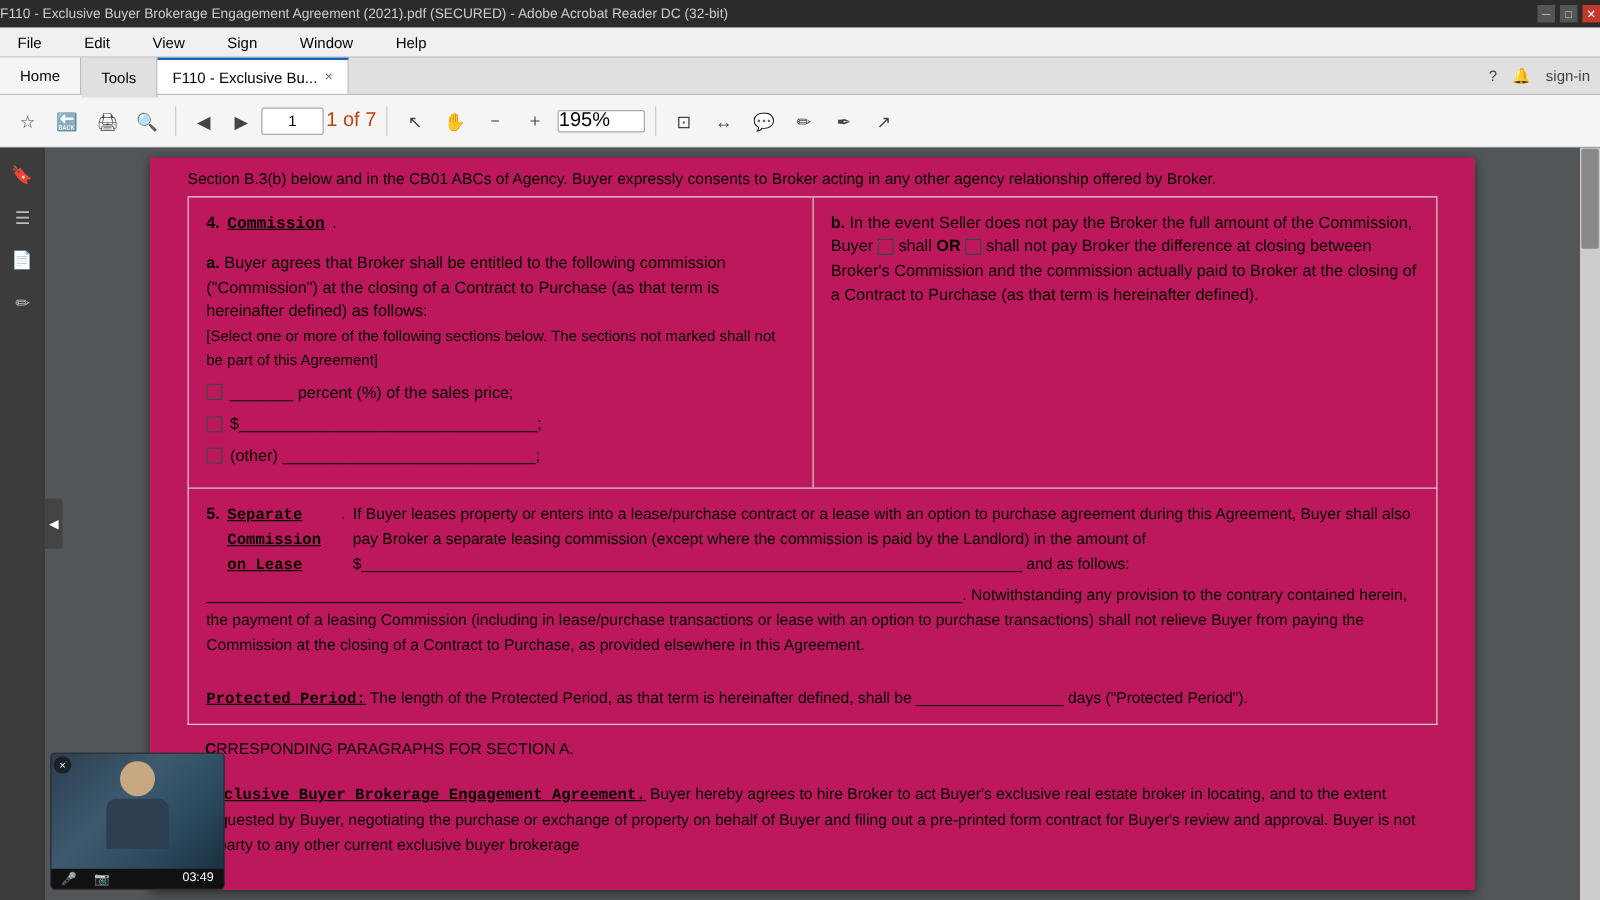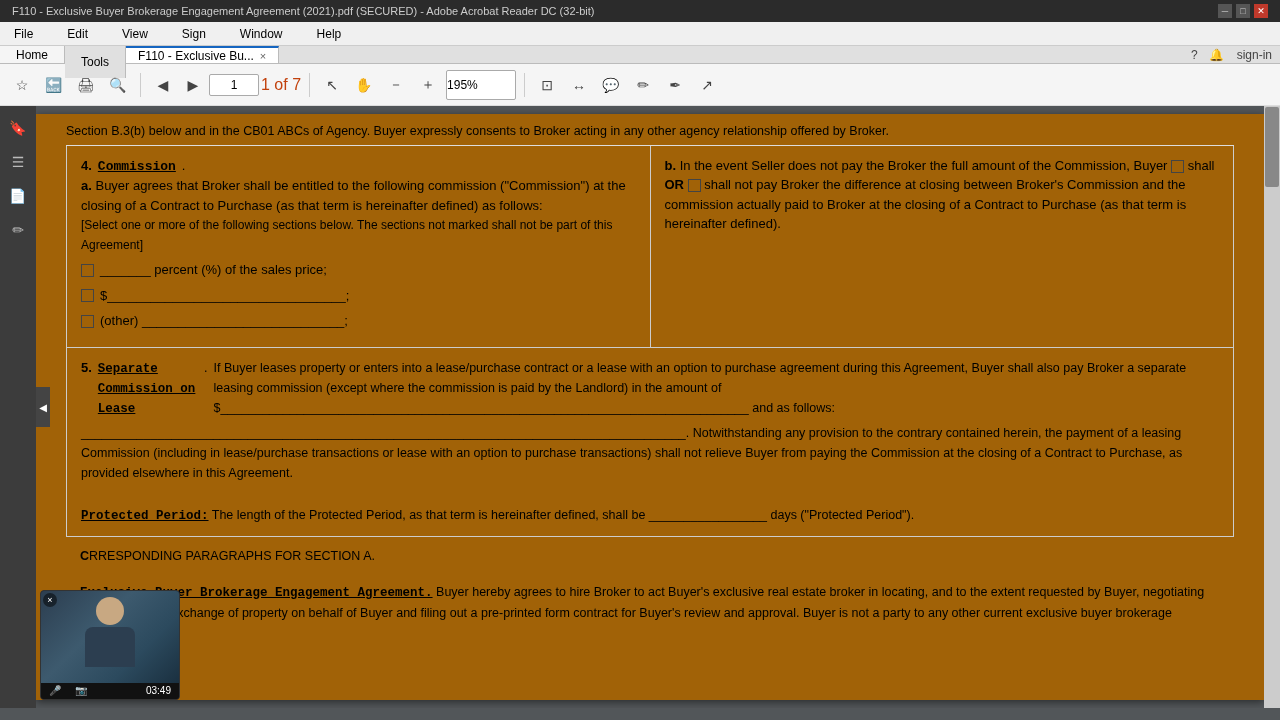--- a/index.html
+++ b/index.html
@@ -5,21 +5,21 @@
     * { margin: 0; padding: 0; box-sizing: border-box; }
     body { font-family: Arial, sans-serif; font-size: 13px; background: #525659; width: 1280px; height: 720px; overflow: hidden; position: relative; }
 
     
     .title-bar {
       background: #2b2b2b;
       color: #ccc;
       height: 22px;
       display: flex;
       align-items: center;
-      padding: 0 12px;
+      padding: 0 0;
       font-size: 11px;
       justify-content: space-between;
     }
     .title-bar-left { display: flex; align-items: center; gap: 4px; }
     .window-controls { display: flex; gap: 4px; }
     .win-btn { width: 14px; height: 14px; border: none; cursor: pointer; font-size: 9px; display: flex; align-items: center; justify-content: center; }
     .win-minimize { background: #555; color: #ccc; }
     .win-maximize { background: #555; color: #ccc; }
     .win-close { background: #c0392b; color: white; }
 
@@ -36,21 +36,21 @@
     .menu-item {
       padding: 2px 8px;
       font-size: 12px;
       cursor: pointer;
       border-radius: 2px;
     }
 
     
     .tab-bar {
       background: #e0e0e0;
-      height: 18px;
+      height: 30px;
       display: flex;
       align-items: stretch;
       border-bottom: 1px solid #bbb;
     }
     .tab-home {
       background: #f5f5f5;
       border-right: 1px solid #bbb;
       padding: 0 16px;
       display: flex;
       align-items: center;
@@ -100,23 +100,23 @@
     }
     .toolbar-sep { width: 1px; height: 24px; background: #ccc; margin: 0 4px; }
     .nav-group { display: flex; align-items: center; gap: 2px; }
     .page-input {
       width: 50px; height: 22px;
       border: 1px solid #aaa;
       text-align: center; font-size: 12px;
       border-radius: 2px;
     }
     .zoom-select {
-      width: 70px; height: 30px;
+      width: 70px; height: 18px;
       border: 1px solid #aaa;
-      font-size: 12px;
+      font-size: 16px;
       border-radius: 2px;
     }
 
     
     .main-layout {
       display: flex;
       height: calc(720px - 22px - 24px - 30px - 42px);
     }
 
     
@@ -174,22 +174,22 @@
     .scrollbar-thumb {
       width: 14px;
       height: 80px;
       background: #888;
       margin: 1px;
       border-radius: 2px;
     }
 
     
     .pdf-doc {
-      background: #a16207;
-      width: 1228px;
+      background: #be185d;
+      width: 1060px;
       margin: 8px auto;
       box-shadow: 0 2px 8px rgba(0,0,0,0.5);
       padding: 0;
       font-size: 13px;
       line-height: 1.5;
       color: #000;
     }
 
     .pdf-content {
       padding: 0 30px 16px 30px;
@@ -445,21 +445,21 @@
           <span>Section B.3(b) below and in the CB01 ABCs of Agency. Buyer expressly consents to Broker acting in any other agency relationship offered by Broker.</span>
         </div>
 
         <div class="section-4">
           <div class="section-4-left">
             <div class="section-header-row">
               <span class="section-number bold">4.</span>
               <span class="section-title-underline">Commission</span>
                 <span>.</span>
             </div>
-            <div style="margin-top:0;">
+            <div style="margin-top:12px;">
               <span class="sub-label">a.</span>
               <span>Buyer agrees that Broker shall be entitled to the following commission ("Commission") at the closing of a Contract to Purchase (as that term is hereinafter defined) as follows:</span>
               <br>
               <span class="italic" style="font-size:12px;">[Select one or more of the following sections below. The sections not marked shall not be part of this Agreement]</span>
               <div class="checkbox-row">
                 <span class="cb-box"></span>
                 <span>_______ percent (%) of the sales price;</span>
               </div>
               <div class="checkbox-row">
                 <span class="cb-box"></span>

